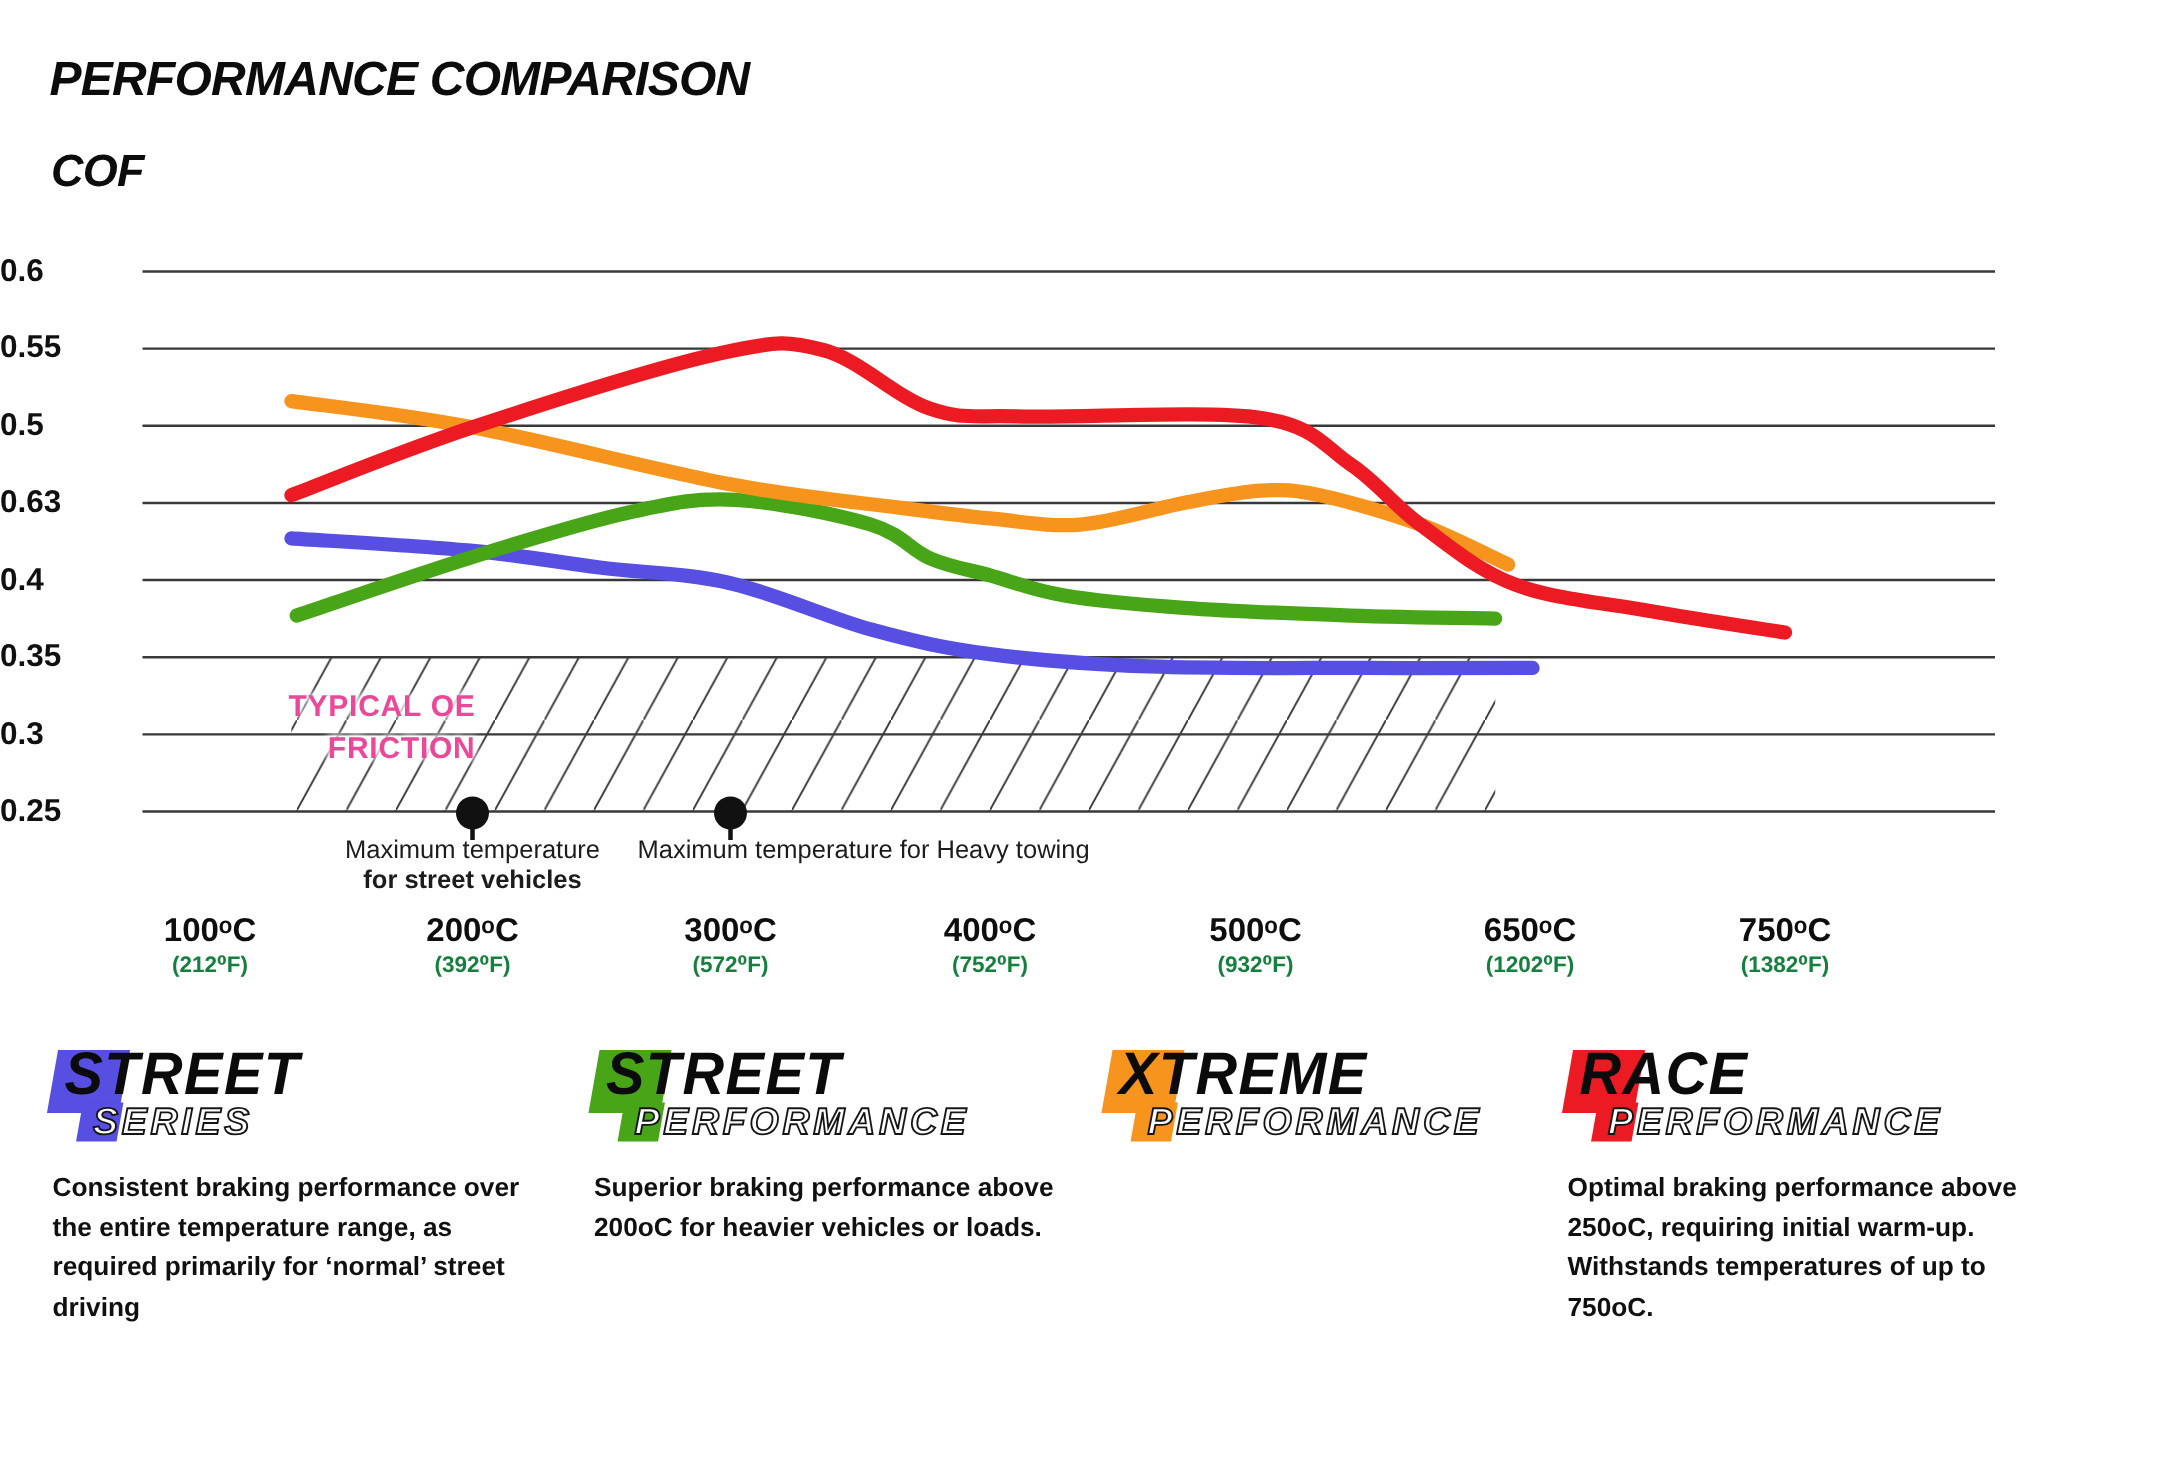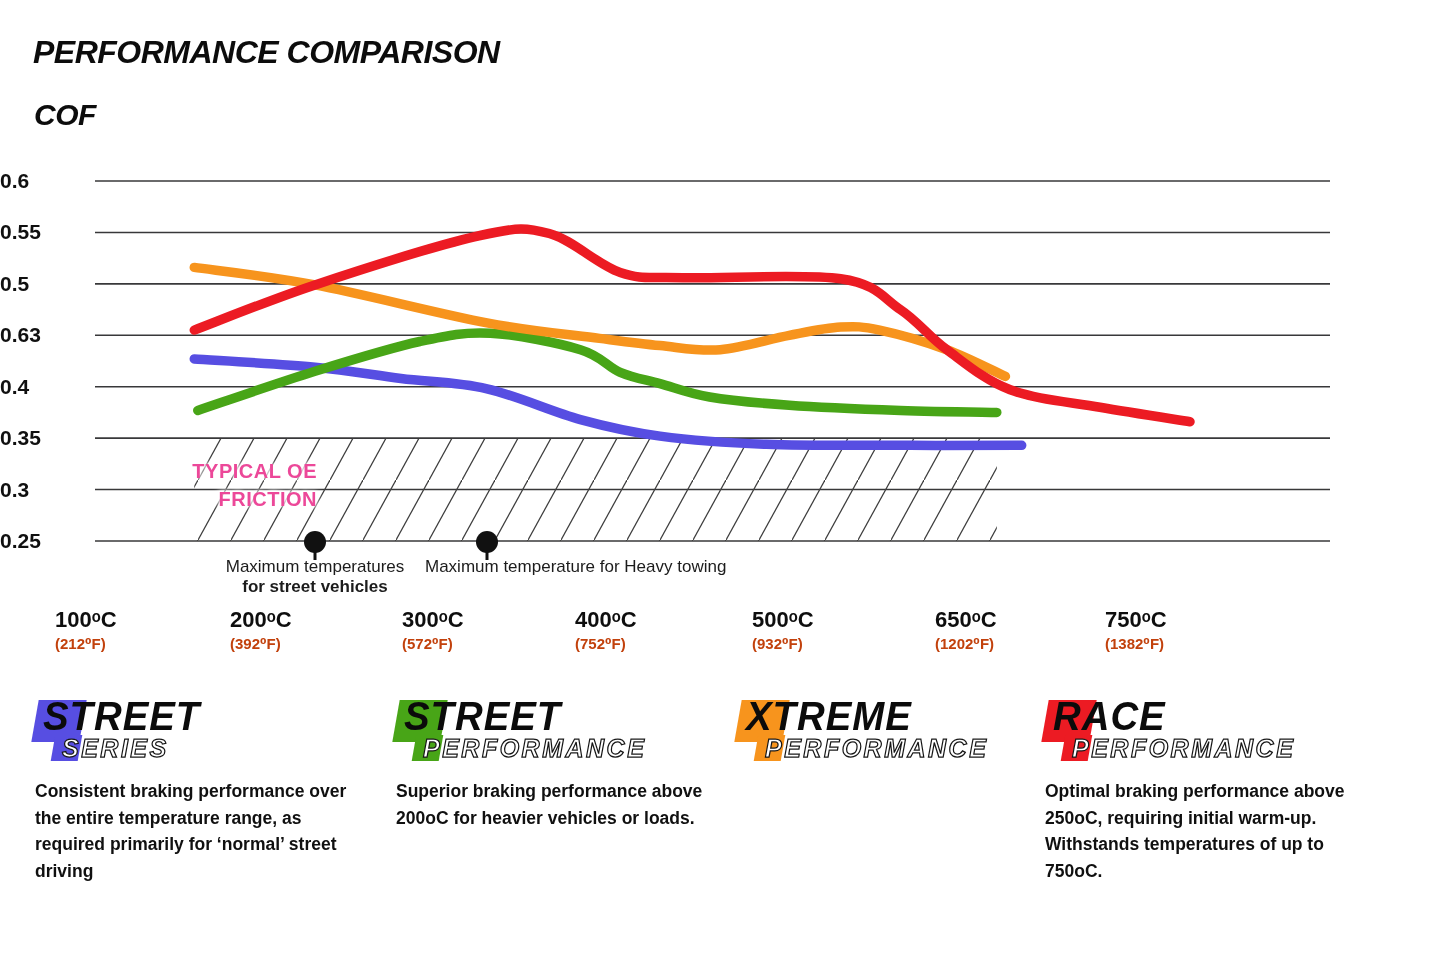--- a/index.html
+++ b/index.html
@@ -4,23 +4,23 @@
 <style>
   html,body{margin:0;padding:0;background:#fff;}
   .canvas{position:relative;width:1348px;height:972px;background:#ffffff;overflow:hidden;
           font-family:"Liberation Sans","DejaVu Sans",sans-serif;color:#111;}
   .page-title{position:absolute;left:33px;top:36px;margin:0;
           font-style:italic;font-weight:900;font-size:32px;line-height:1;letter-spacing:-.5px;color:#0c0c0c;}
   .cof-title{position:absolute;left:34px;top:100px;
           font-style:italic;font-weight:900;font-size:30px;line-height:1;letter-spacing:-.5px;color:#0c0c0c;}
   #chart-svg{position:absolute;left:0;top:0;width:1445px;height:972px;}
   .ytick{position:absolute;width:80px;left:0;text-align:left;font-weight:700;font-size:21px;line-height:26px;color:#101010;}
-  .xcat{position:absolute;width:170px;}
+  .xcat{position:absolute;width:170px;text-align:center;}
   .xcat .c{font-weight:700;font-size:22px;line-height:24px;color:#0e0e0e;}
-  .xcat .f{font-weight:700;font-size:15px;line-height:18px;margin-top:3px;color:#c2410c;}
+  .xcat .f{font-weight:700;font-size:15px;line-height:18px;margin-top:3px;color:#15803d;}
   .ann{position:absolute;font-size:17px;line-height:18.5px;color:#1c1c1c;}
   .ann .l1{font-weight:400;}
   .ann .l2{font-weight:700;margin-top:1px;}
   .zone-label{position:absolute;left:191px;top:457px;width:126px;text-align:right;
           font-weight:700;font-size:20px;line-height:28px;color:#ec4899;letter-spacing:.5px;
           text-shadow:0 0 4px #fff,0 0 6px #fff,0 0 8px #fff;}
   .legend-col{position:absolute;top:698px;}
   .logo{position:relative;height:66px;}
   .lg-block1{position:absolute;left:0;top:2px;width:48px;height:42px;transform:skewX(-10deg);}
   .lg-block2{position:absolute;left:18px;top:37px;width:27px;height:26px;transform:skewX(-10deg);}
@@ -75,21 +75,21 @@
       <div class="ytick" style="top: 425.143px;">0.35</div>
       <div class="ytick" style="top: 476.571px;">0.3</div>
       <div class="ytick" style="top: 528px;">0.25</div>
     </div>
   <div class="zone-label">
     <div>TYPICAL OE</div>
     <div>FRICTION</div>
   </div>
   <div id="annotation-layer">
       <div class="ann" style="top: 558px; left: 150px; width: 330px; text-align: center;">
-        <div class="l1">Maximum temperatures</div>
+        <div class="l1">Maximum temperature</div>
         <div class="l2">for street vehicles</div>
       </div>
       <div class="ann" style="top: 558px; left: 425px; width: 340px; text-align: left;">
         <div class="l1">Maximum temperature for Heavy towing</div>
       </div>
     </div>
   <div id="xcat-layer">
       <div class="xcat" style="left: 55px; top: 608px;">
         <div class="c">100ᵒC</div>
         <div class="f">(212⁰F)</div>

